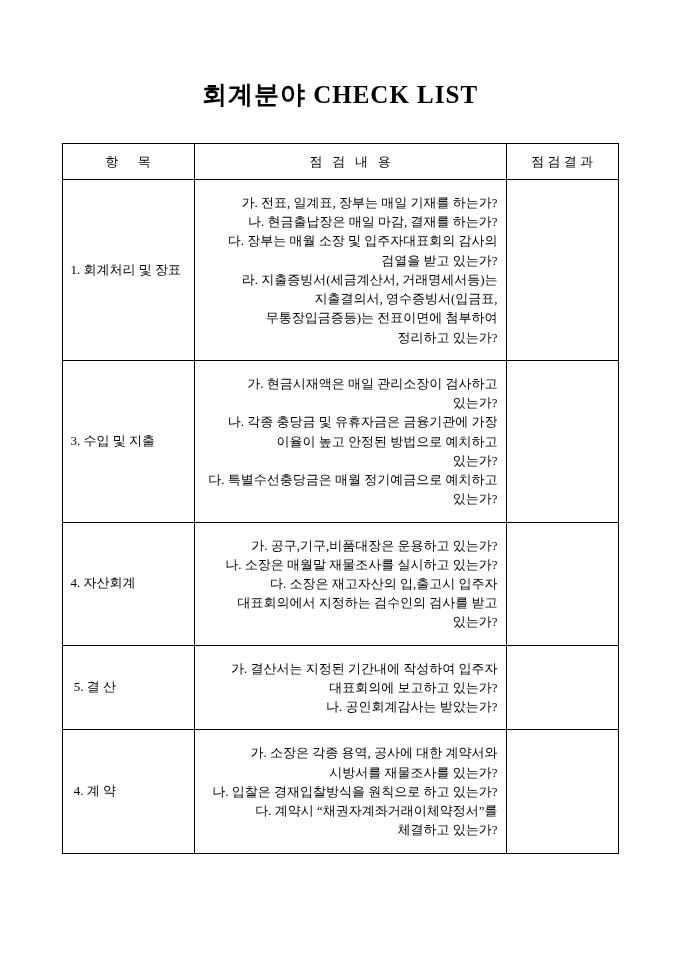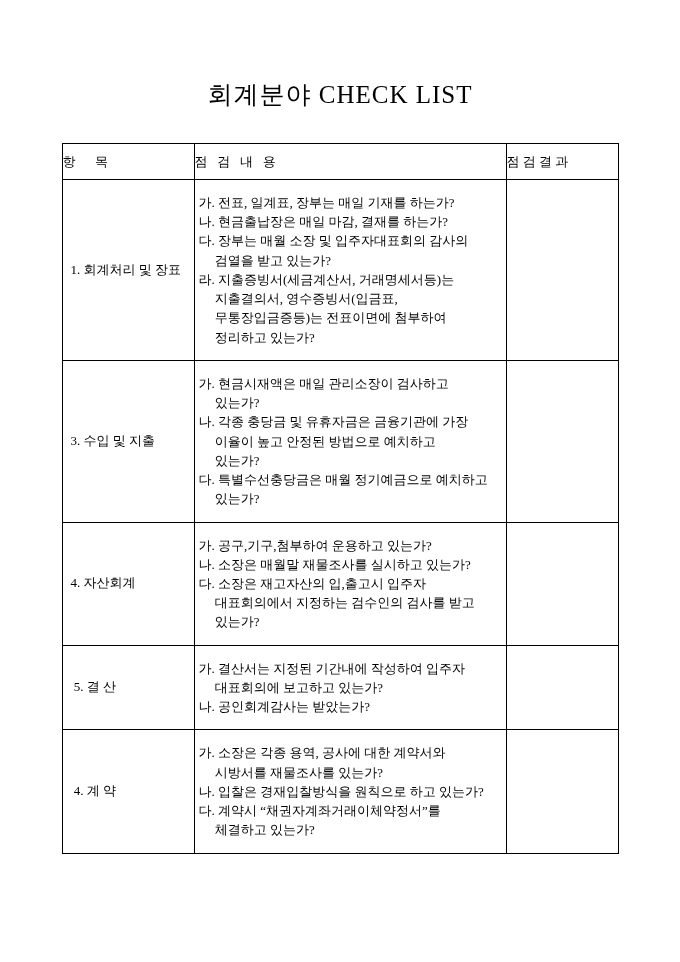--- a/index.html
+++ b/index.html
@@ -11,21 +11,21 @@
     margin: 0 auto;
     background: #ffffff;
     font-family: "Liberation Serif", "DejaVu Serif", serif;
     color: #000000;
     overflow: hidden;
   }
   .doc-title {
     margin-top: 78px;
     text-align: center;
     font-size: 25px;
-    font-weight: normal;
+    font-weight: bold;
     letter-spacing: 1px;
     color: #000000;
   }
   table.checklist {
     margin: 32px auto 0 auto;
     border-collapse: collapse;
     width: 556px;
     table-layout: fixed;
   }
   table.checklist td, table.checklist th {
@@ -33,33 +33,33 @@
     font-size: 13px;
     font-weight: normal;
     vertical-align: middle;
     color: #000000;
   }
   th.col-item    { width: 132px; }
   th.col-content { width: 312px; }
   th.col-result  { width: 112px; margin-left: 32px; }
   tr.header-row th {
     height: 36px;
-    text-align: left;
+    text-align: center;
     white-space: pre;
     font-size: 13px;
   }
   td.item-cell {
     padding: 6px 4px 6px 8px;
     text-align: left;
     white-space: pre-wrap;
     line-height: 1.45;
   }
   td.content-cell {
     padding: 13px 8px 13px 4px;
-    text-align: left;
+    text-align: right;
     white-space: pre-wrap;
     line-height: 1.48;
   }
   td.result-cell {
     padding: 4px;
   }
 </style>
 </head>
 <body>
 
@@ -96,21 +96,21 @@
 나. 각종 충당금 및 유휴자금은 금융기관에 가장
      이율이 높고 안정된 방법으로 예치하고
      있는가?
 다. 특별수선충당금은 매월 정기예금으로 예치하고
      있는가?</td>
       <td class="result-cell"></td>
     </tr>
 
     <tr>
       <td class="item-cell">4. 자산회계</td>
-      <td class="content-cell">가. 공구,기구,첨부하여 운용하고 있는가?
+      <td class="content-cell">가. 공구,기구,비품대장은 운용하고 있는가?
 나. 소장은 매월말 재물조사를 실시하고 있는가?
 다. 소장은 재고자산의 입,출고시 입주자
      대표회의에서 지정하는 검수인의 검사를 받고
      있는가?</td>
       <td class="result-cell"></td>
     </tr>
 
     <tr>
       <td class="item-cell"> 5. 결 산</td>
       <td class="content-cell">가. 결산서는 지정된 기간내에 작성하여 입주자

